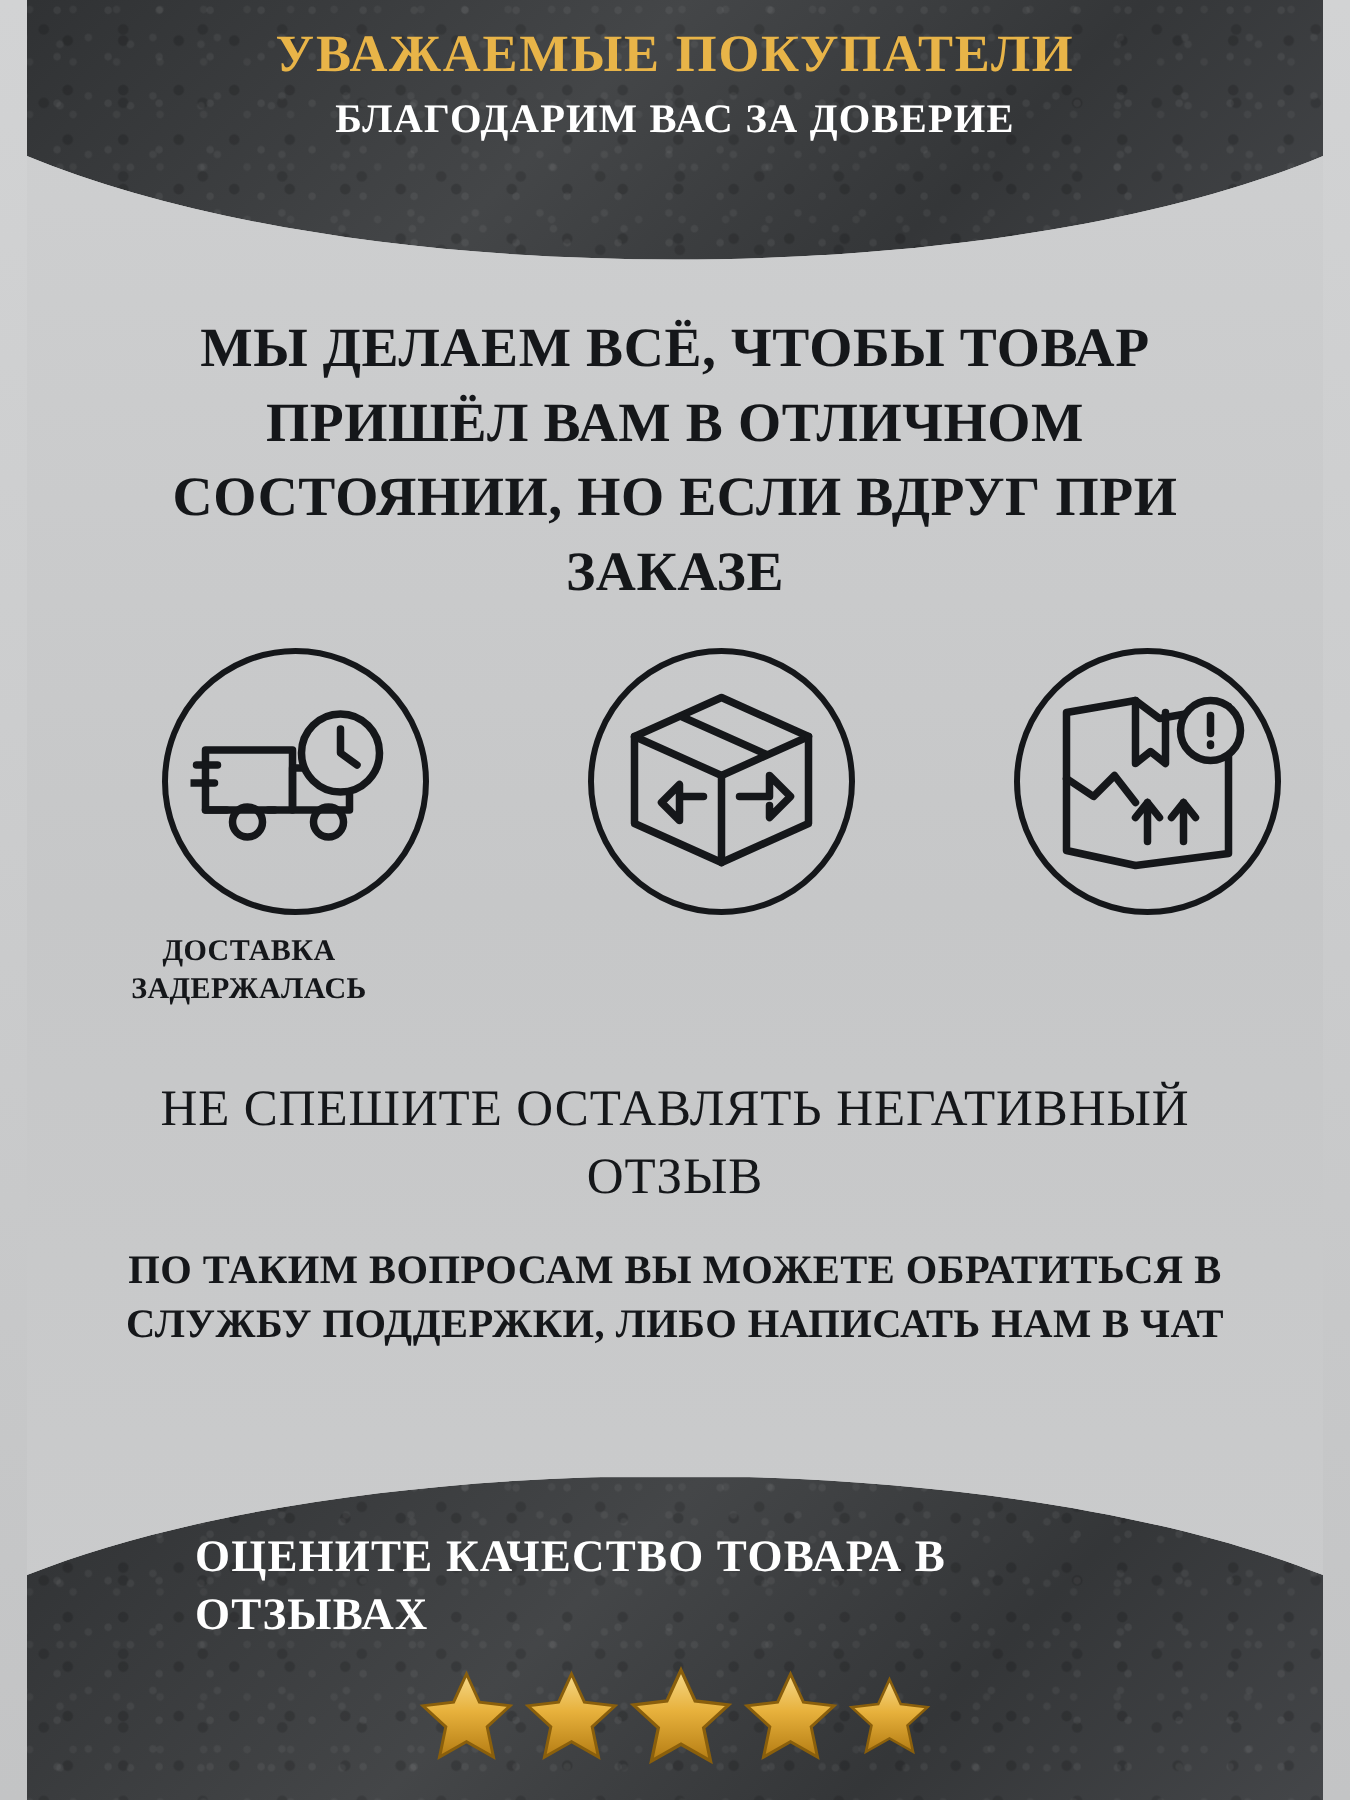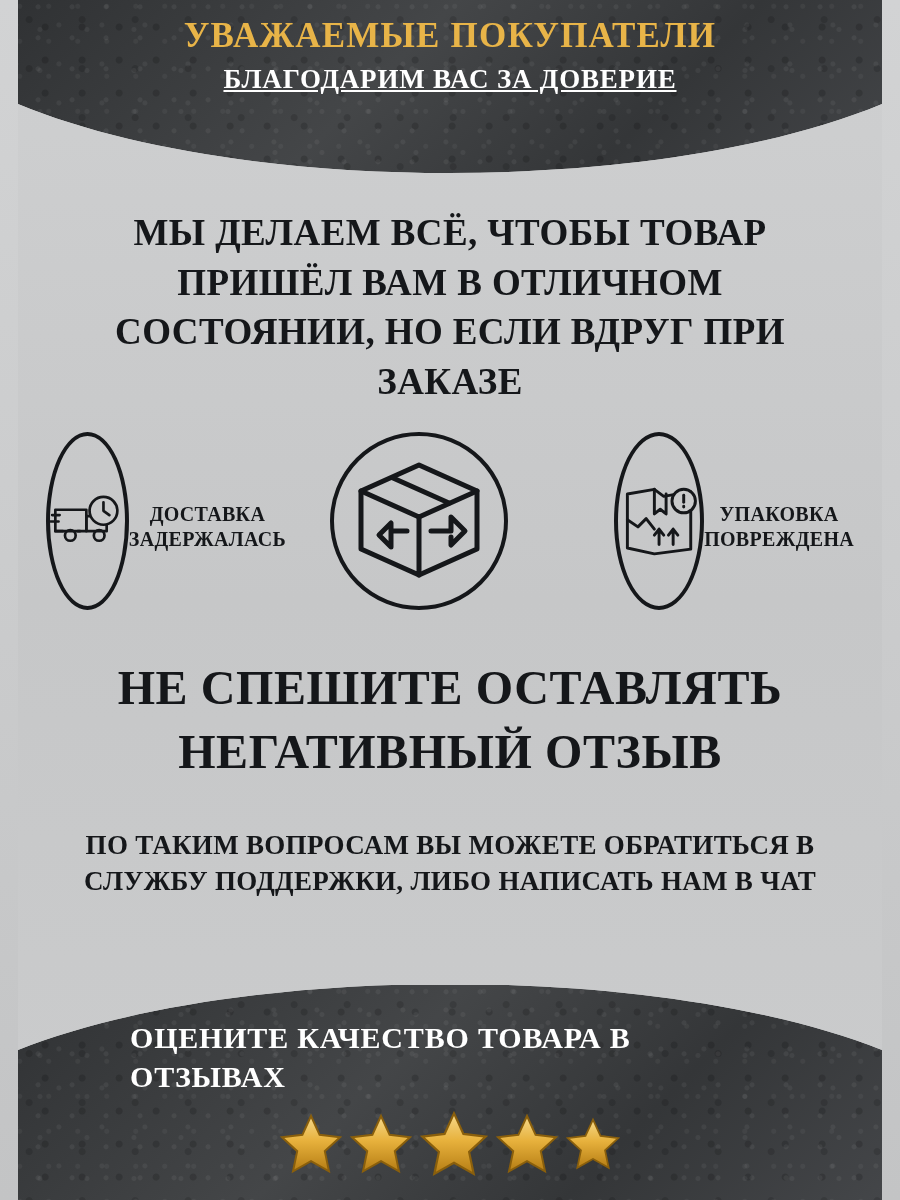--- a/index.html
+++ b/index.html
@@ -77,21 +77,20 @@
   }
   .header-sub {
     margin: 8px auto 0;
     width: 560px;
     font-size: 27px;
     font-weight: bold;
     letter-spacing: 0.8px;
     color: #ffffff;
     text-transform: uppercase;
     line-height: 1.25;
-    text-decoration: underline;
   }
 
   
   .content {
     position: absolute;
     left: 0;
     top: 190px;
     width: 900px;
     z-index: 5;
     text-align: center;
@@ -111,22 +110,22 @@
   .icons-row {
     margin-top: 26px;
     display: flex;
     justify-content: center;
     align-items: flex-start;
     gap: 44px;
   }
   .icon-block {
     width: 240px;
     display: flex;
-    flex-direction: row;
-    align-items: center;
+    flex-direction: column;
+    align-items: flex-end;
   }
   .icon-circle {
     width: 170px;
     height: 170px;
     border: 4px solid #15171a;
     border-radius: 50%;
     display: flex;
     align-items: center;
     justify-content: center;
     overflow: hidden;
@@ -138,28 +137,28 @@
     font-weight: bold;
     line-height: 1.25;
     letter-spacing: 0.3px;
     text-transform: uppercase;
     color: #15171a;
   }
 
   .headline {
     margin: 46px auto 0;
     width: 720px;
-    font-size: 48px;
-    font-weight: bold;
+    font-size: 34px;
+    font-weight: normal;
     line-height: 1.32;
     letter-spacing: 0.6px;
     text-transform: uppercase;
   }
   .support {
-    margin: 44px auto 0;
+    margin: 20px auto 0;
     width: 790px;
     font-size: 27px;
     font-weight: bold;
     line-height: 1.34;
     letter-spacing: 0.3px;
     text-transform: uppercase;
   }
 
   
   .footer {
@@ -247,21 +246,20 @@
             <path d="M16 18 L62 10 L78 22 L124 14 L124 112 L62 120 L16 110 Z"></path>
             <path d="M62 10 L62 52 L72 44 L82 52 L82 18"></path>
             <path d="M16 62 L34 74 L48 60 L62 78"></path>
             <path d="M70 104 v-26 M70 78 l-8 10 M70 78 l8 10"></path>
             <path d="M94 104 v-26 M94 78 l-8 10 M94 78 l8 10"></path>
             <circle cx="112" cy="30" r="20" fill="#c9cacb"></circle>
             <path d="M112 20 v12"></path>
             <path d="M112 39 v1"></path>
           </svg>
         </div>
-        <div class="icon-caption">УПАКОВКА ПОВРЕЖДЕНА</div>
       </div>
 
     </div>
 
     <div class="headline">НЕ СПЕШИТЕ ОСТАВЛЯТЬ НЕГАТИВНЫЙ ОТЗЫВ</div>
     <div class="support">ПО ТАКИМ ВОПРОСАМ ВЫ МОЖЕТЕ ОБРАТИТЬСЯ В СЛУЖБУ ПОДДЕРЖКИ, ЛИБО НАПИСАТЬ НАМ В ЧАТ</div>
   </div>
 
   <div class="footer">
     <div class="footer-title">ОЦЕНИТЕ КАЧЕСТВО ТОВАРА В ОТЗЫВАХ</div>

